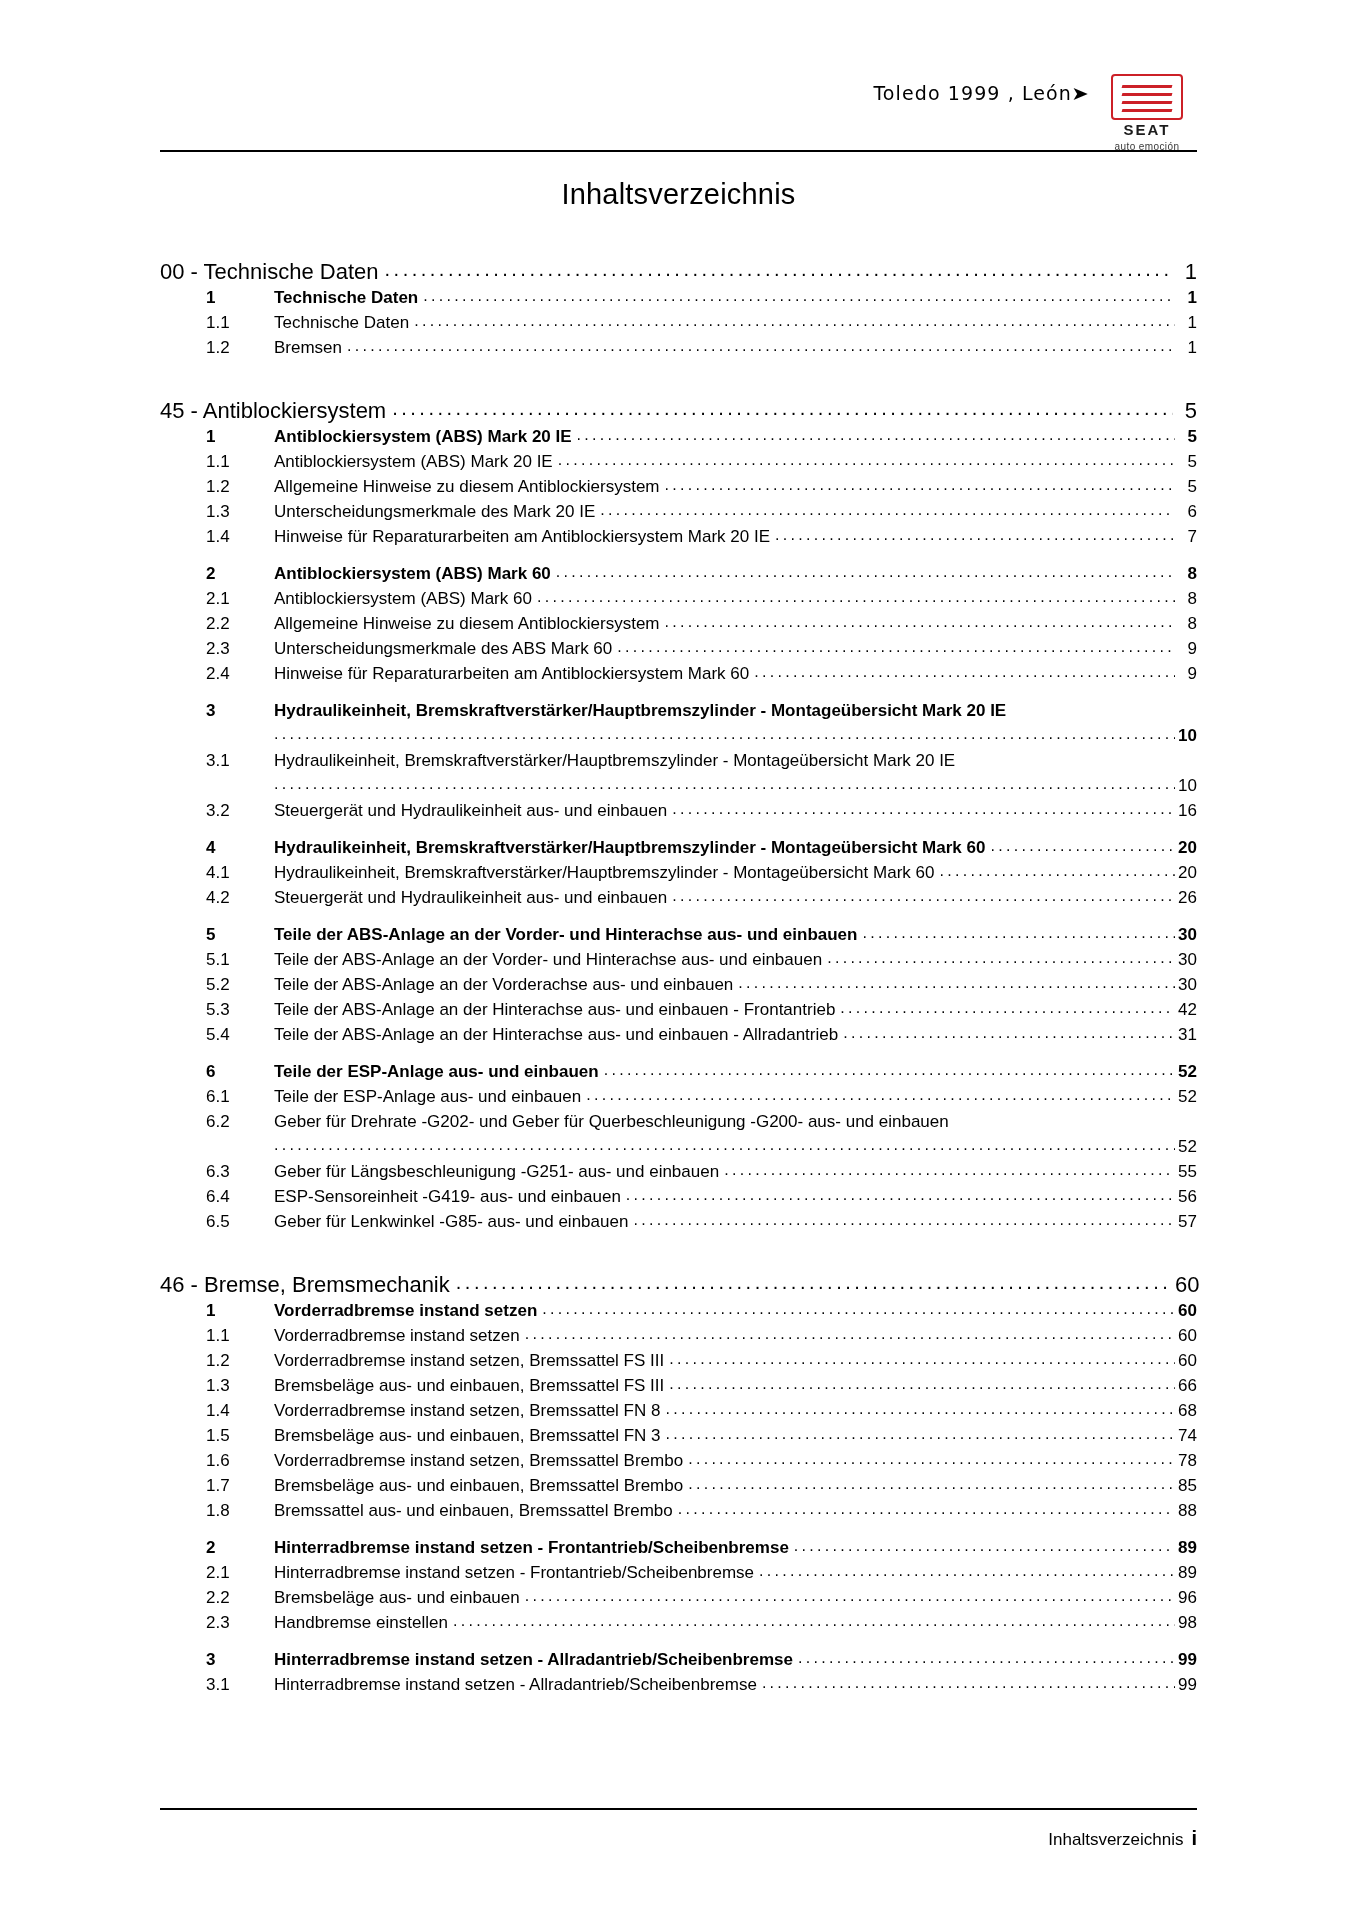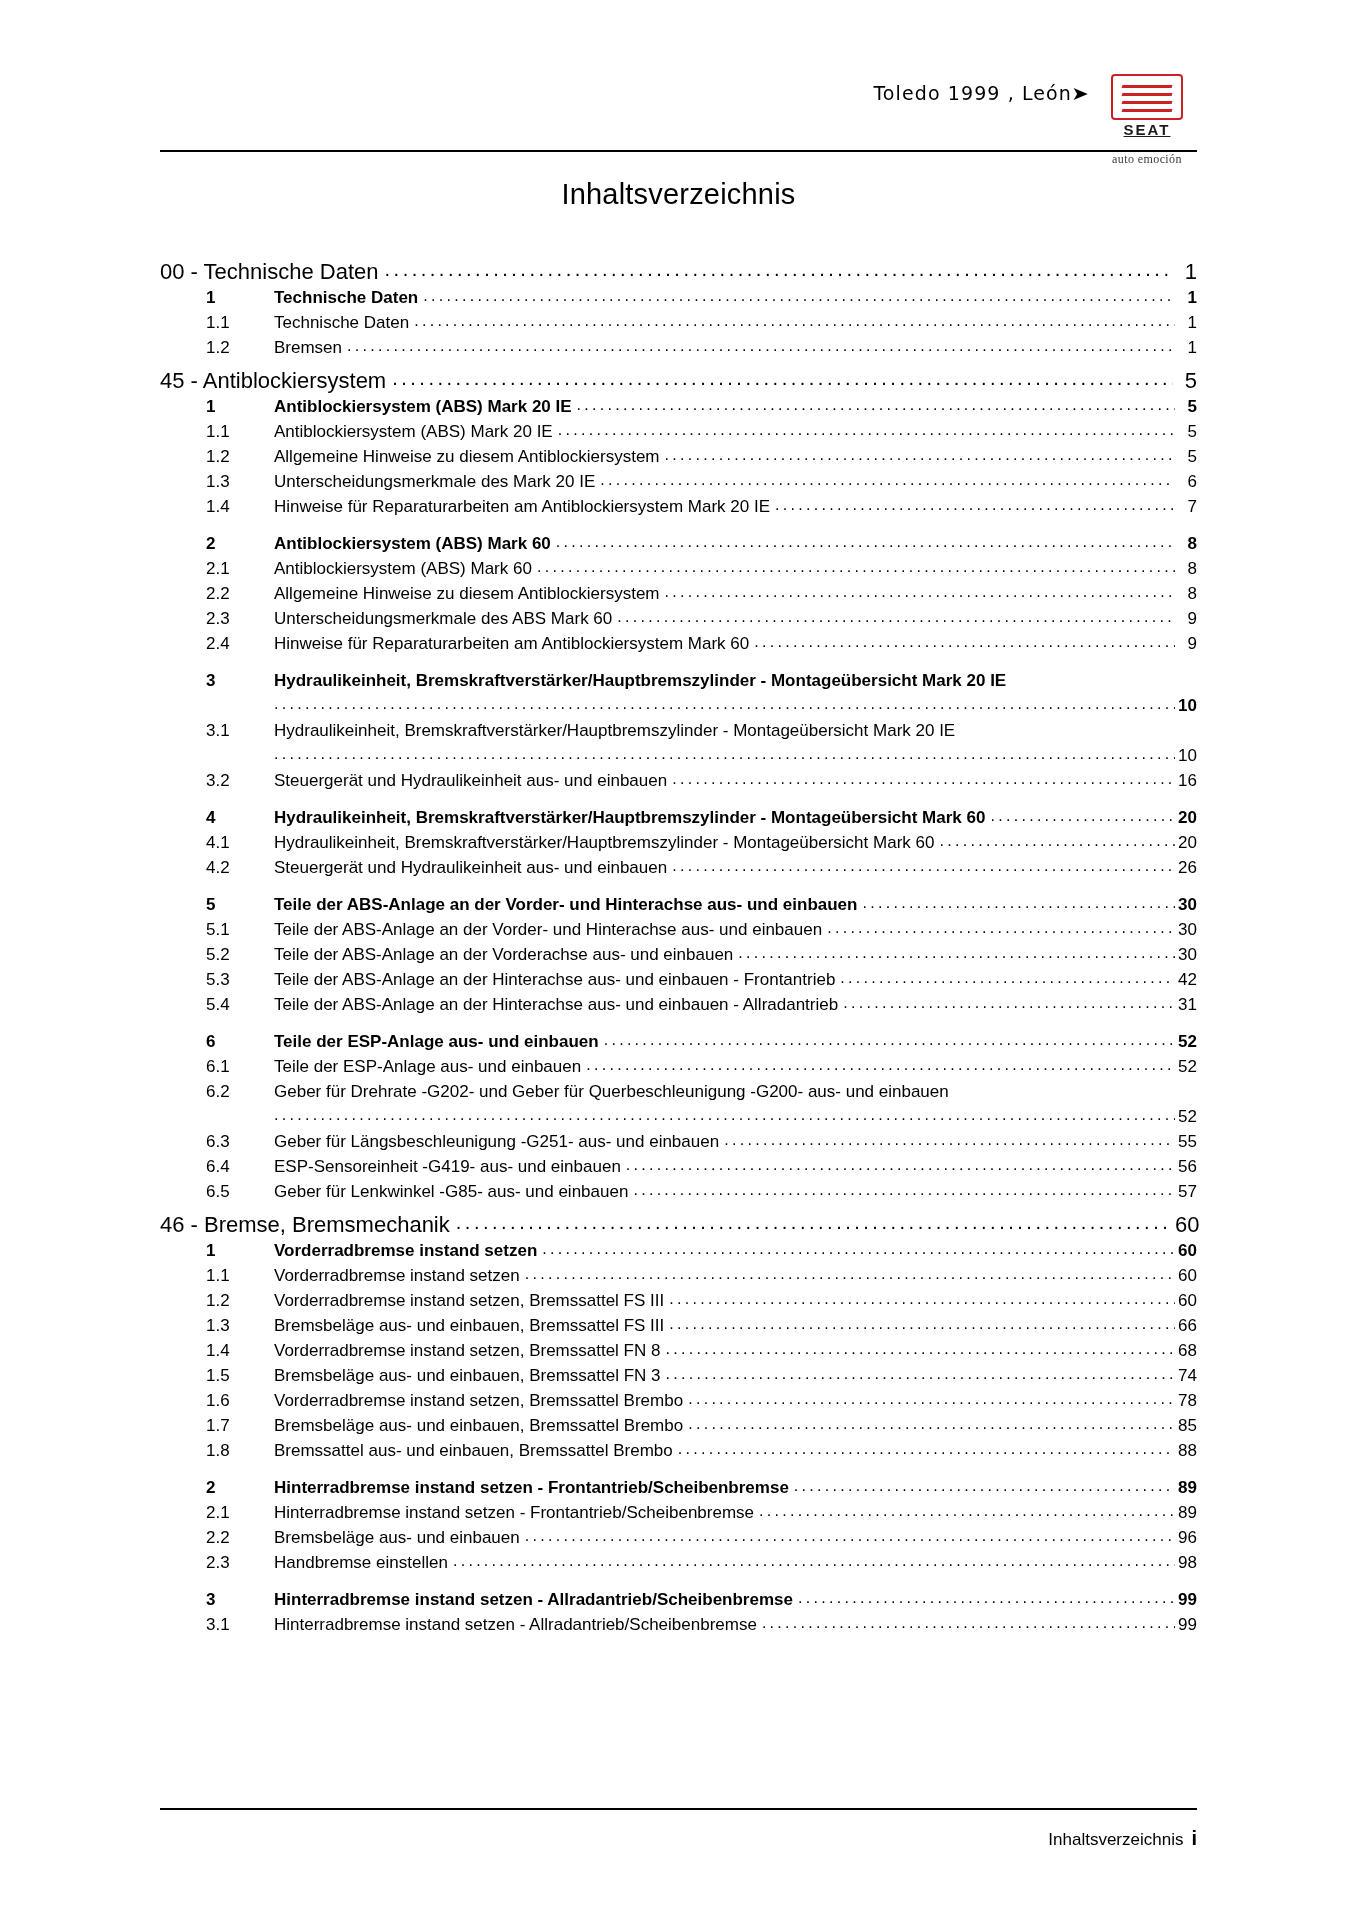--- a/index.html
+++ b/index.html
@@ -73,28 +73,27 @@
   .logo-mark span.l2 { top: 17px; }
   .logo-mark span.l3 { top: 25px; }
   .logo-mark span.l4 { top: 33px; }
   .logo-word {
     font-family: "Liberation Sans", sans-serif;
     font-size: 15px;
     font-weight: bold;
     letter-spacing: 2px;
     color: #1c1c1c;
     margin-top: 1px;
-    text-decoration: underline;
   }
   .logo-tag {
-    font-family: Liberation Serif, serif;
-    font-size: 12px;
+    font-family: Liberation Sans, sans-serif;
+    font-size: 10px;
     letter-spacing: 0.4px;
     color: #3a3a3a;
-    margin-top: 14px;
+    margin-top: 3px;
   }
 
   .rule-top {
     position: absolute;
     left: 160px;
     right: 160px;
     top: 150px;
     height: 2px;
     background: #000;
   }
@@ -113,21 +112,21 @@
 
   
   .toc {
     position: absolute;
     top: 243px;
     left: 160px;
     width: 1037px;
   }
   .chapter {
     font-size: 22px;
-    margin-top: 8px;
+    margin-top: 38px;
     display: flex;
     align-items: baseline;
     font-family: "Liberation Sans", sans-serif;
   }
   .chapter:first-child { margin-top: 16px; }
   .chapter .c-label { white-space: nowrap; padding-right: 6px; }
   .chapter .dots {
     flex: 1 1 auto;
     overflow: hidden;
     white-space: nowrap;

